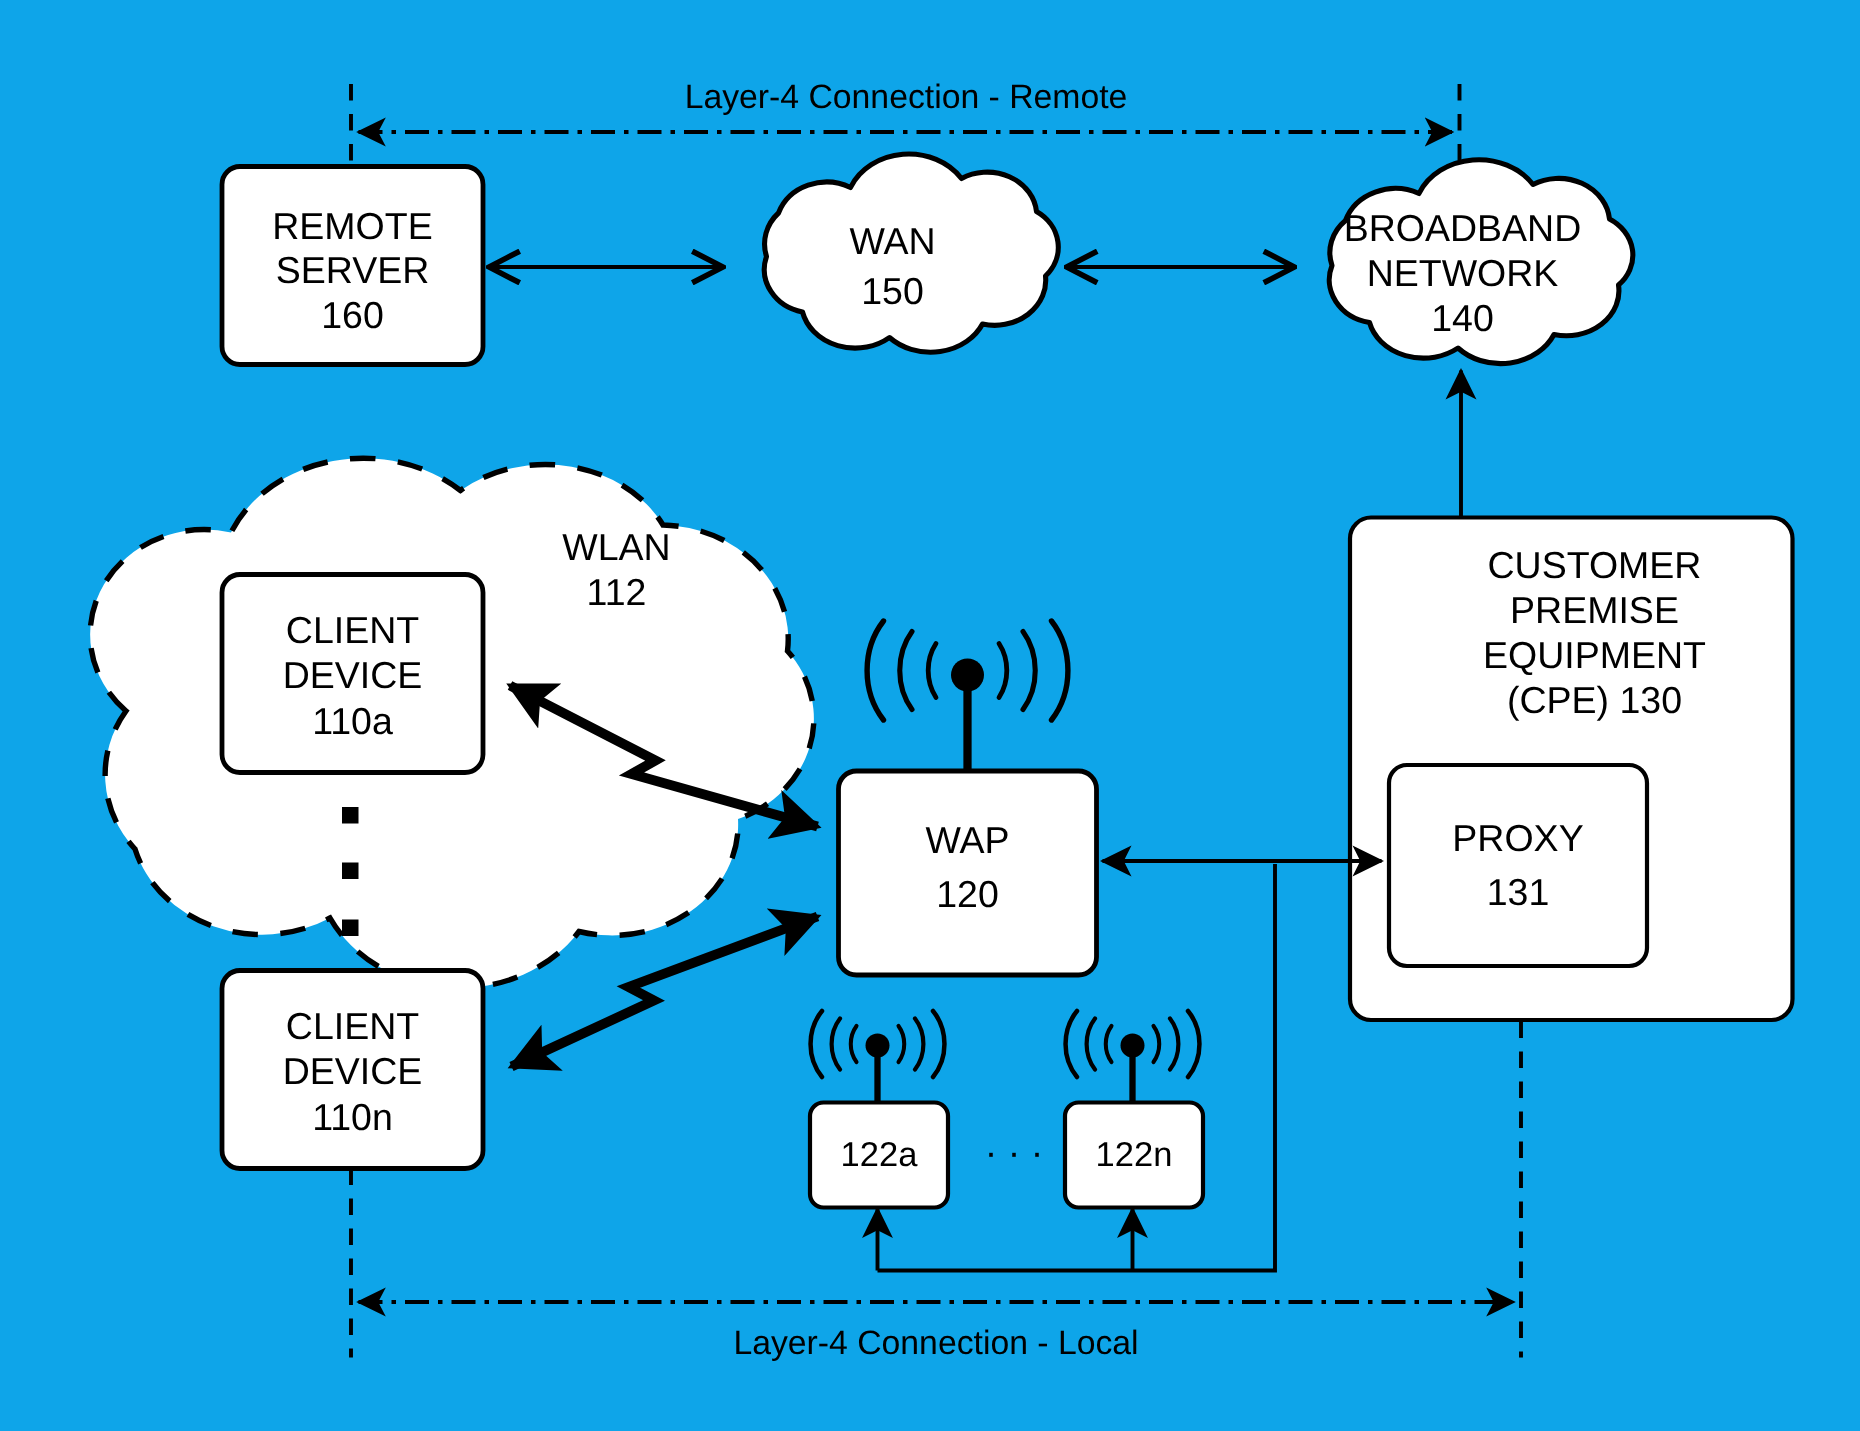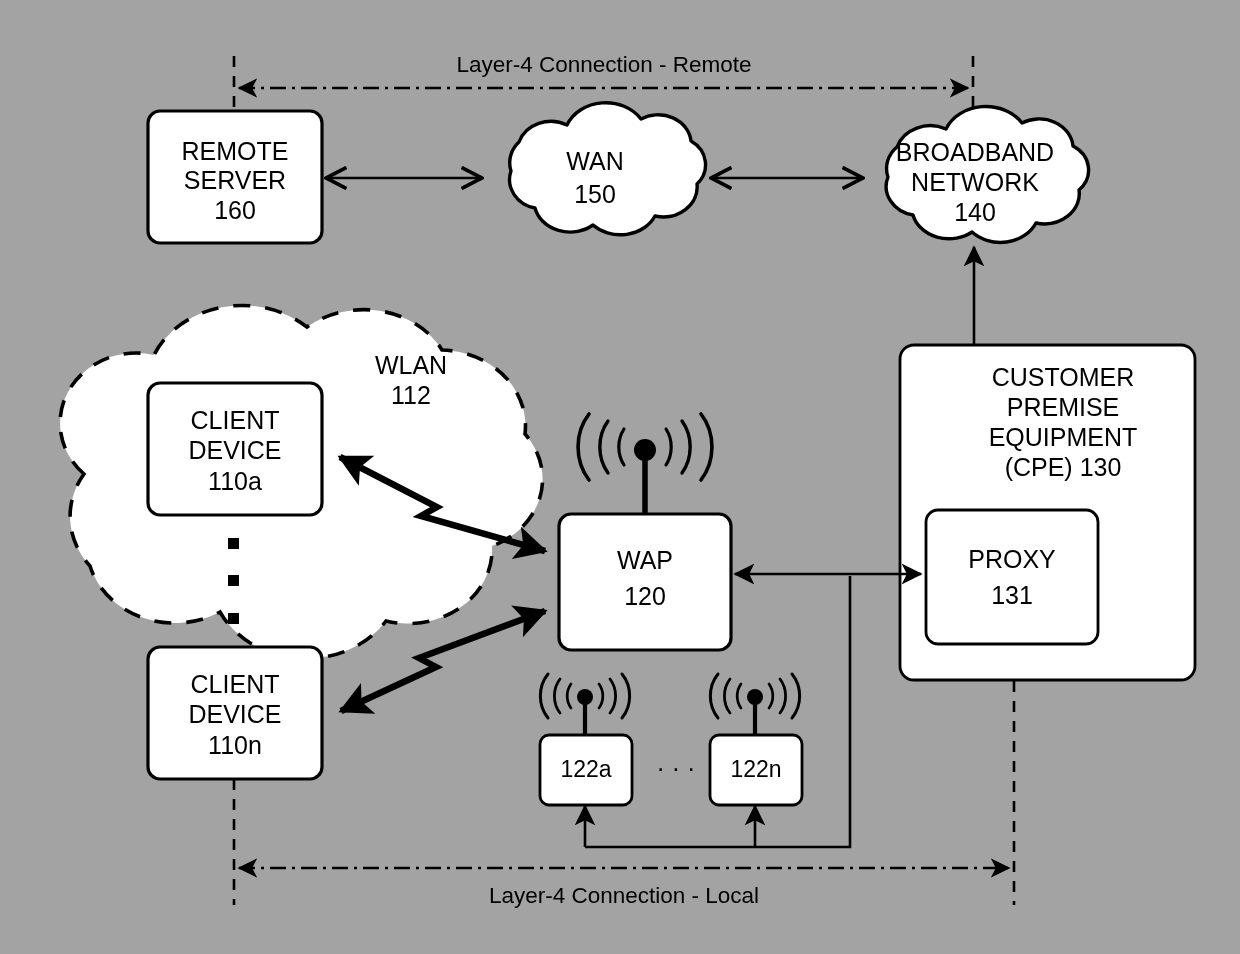--- a/index.html
+++ b/index.html
@@ -10,21 +10,21 @@
   body {
     width: 1240px;
     height: 954px;
     font-family: "Liberation Sans", sans-serif;
     overflow: hidden;
   }
   #diagram-root {
     position: relative;
     width: 1240px;
     height: 954px;
-    background: #a3a3a3;
+    background: #0ea5e9;
   }
   svg#net-diagram {
     display: block;
     width: 1240px;
     height: 954px;
   }
   .node-box {
     fill: #ffffff;
     stroke: #000000;
     stroke-width: 3.2;

